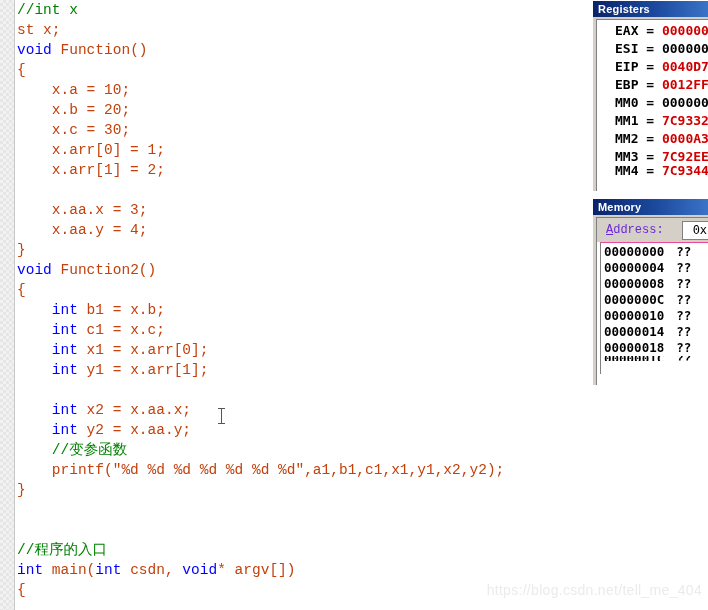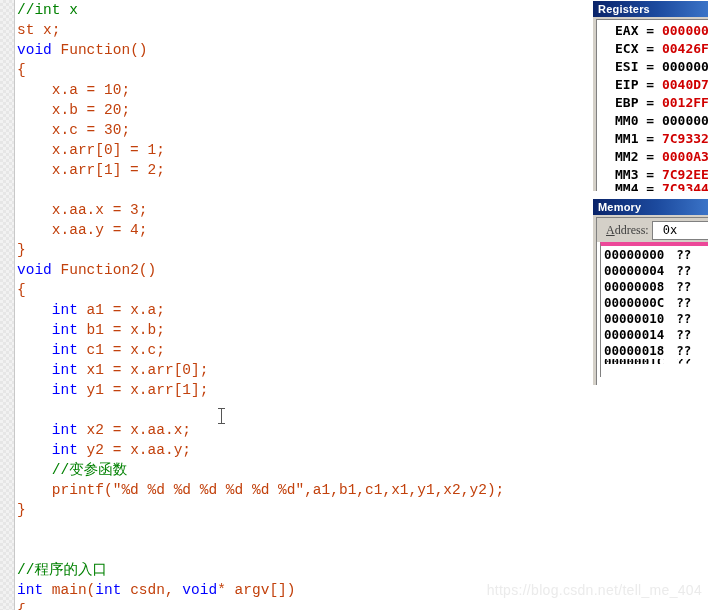--- a/index.html
+++ b/index.html
@@ -142,43 +142,43 @@
 
   
   .mem-addrbar {
     height: 24px;
     background: #d4d0c8;
     display: flex;
     align-items: center;
     padding-left: 9px;
   }
   .mem-addr-label {
-    font-family: Liberation Serif, serif;
+    font-family: Liberation Mono, monospace;
     font-size: 12px;
-    color: #404040;
-    margin-right: 3px;
+    color: #6d28d9;
+    margin-right: 18px;
   }
   .mem-addr-label u { text-decoration: underline; }
   .mem-addr-input {
     flex: 1;
     height: 17px;
     line-height: 17px;
     background: #ffffff;
     border: 1px solid #808080;
     border-right: none;
     font-family: "DejaVu Sans Mono", monospace;
     font-size: 12px;
     color: #000000;
     padding-left: 10px;
     white-space: nowrap;
     overflow: hidden;
   }
   .mem-list {
     background: #ffffff;
-    border-top: 4px solid #ec4899;
+    border-top: 1px solid #ec4899;
     border-left: 1px solid #808080;
     margin-left: 3px;
     height: 130px;
     overflow: hidden;
     padding-top: 1px;
   }
   .mem-row {
     height: 16px;
     line-height: 16px;
     white-space: nowrap;
@@ -217,21 +217,20 @@
       <div class="ln"><span class="pl">    x.b = 20;</span></div>
       <div class="ln"><span class="pl">    x.c = 30;</span></div>
       <div class="ln"><span class="pl">    x.arr[0] = 1;</span></div>
       <div class="ln"><span class="pl">    x.arr[1] = 2;</span></div>
       <div class="ln">&nbsp;</div>
       <div class="ln"><span class="pl">    x.aa.x = 3;</span></div>
       <div class="ln"><span class="pl">    x.aa.y = 4;</span></div>
       <div class="ln"><span class="pl">}</span></div>
       <div class="ln"><span class="kw">void</span><span class="pl"> Function2()</span></div>
       <div class="ln"><span class="pl">{</span></div>
-      <div class="ln"><span class="pl">    </span><span class="kw">int</span><span class="pl"> a1 = x.a;</span></div>
       <div class="ln"><span class="pl">    </span><span class="kw">int</span><span class="pl"> b1 = x.b;</span></div>
       <div class="ln"><span class="pl">    </span><span class="kw">int</span><span class="pl"> c1 = x.c;</span></div>
       <div class="ln"><span class="pl">    </span><span class="kw">int</span><span class="pl"> x1 = x.arr[0];</span></div>
       <div class="ln"><span class="pl">    </span><span class="kw">int</span><span class="pl"> y1 = x.arr[1];</span></div>
       <div class="ln">&nbsp;</div>
       <div class="ln"><span class="pl">    </span><span class="kw">int</span><span class="pl"> x2 = x.aa.x;</span></div>
       <div class="ln"><span class="pl">    </span><span class="kw">int</span><span class="pl"> y2 = x.aa.y;</span></div>
       <div class="ln"><span class="pl">    </span><span class="cm">//变参函数</span></div>
       <div class="ln"><span class="pl">    printf("%d %d %d %d %d %d %d",a1,b1,c1,x1,y1,x2,y2);</span></div>
       <div class="ln"><span class="pl">}</span></div>
@@ -246,21 +245,20 @@
     </div>
 </div>
 
 <div id="rightcol">
 
   <div class="panel" id="panel-registers">
     <div class="panel-title">Registers</div>
     <div class="panel-body">
       <div class="reg-list" id="reg-list">
           <div class="reg-row"><span class="reg-name">EAX</span><span class="reg-eq"> = </span><span class="reg-val">000000</span></div>
-          <div class="reg-row"><span class="reg-name">ECX</span><span class="reg-eq"> = </span><span class="reg-val">00426F</span></div>
           <div class="reg-row"><span class="reg-name">ESI</span><span class="reg-eq"> = </span><span class="reg-val black">000000</span></div>
           <div class="reg-row"><span class="reg-name">EIP</span><span class="reg-eq"> = </span><span class="reg-val">0040D7</span></div>
           <div class="reg-row"><span class="reg-name">EBP</span><span class="reg-eq"> = </span><span class="reg-val">0012FF</span></div>
           <div class="reg-row"><span class="reg-name">MM0</span><span class="reg-eq"> = </span><span class="reg-val black">000000</span></div>
           <div class="reg-row"><span class="reg-name">MM1</span><span class="reg-eq"> = </span><span class="reg-val">7C9332</span></div>
           <div class="reg-row"><span class="reg-name">MM2</span><span class="reg-eq"> = </span><span class="reg-val">0000A3</span></div>
           <div class="reg-row"><span class="reg-name">MM3</span><span class="reg-eq"> = </span><span class="reg-val">7C92EE</span></div>
           <div class="reg-row clipped"><span class="reg-name">MM4</span><span class="reg-eq"> = </span><span class="reg-val">7C9344</span></div>
         </div>
     </div>

